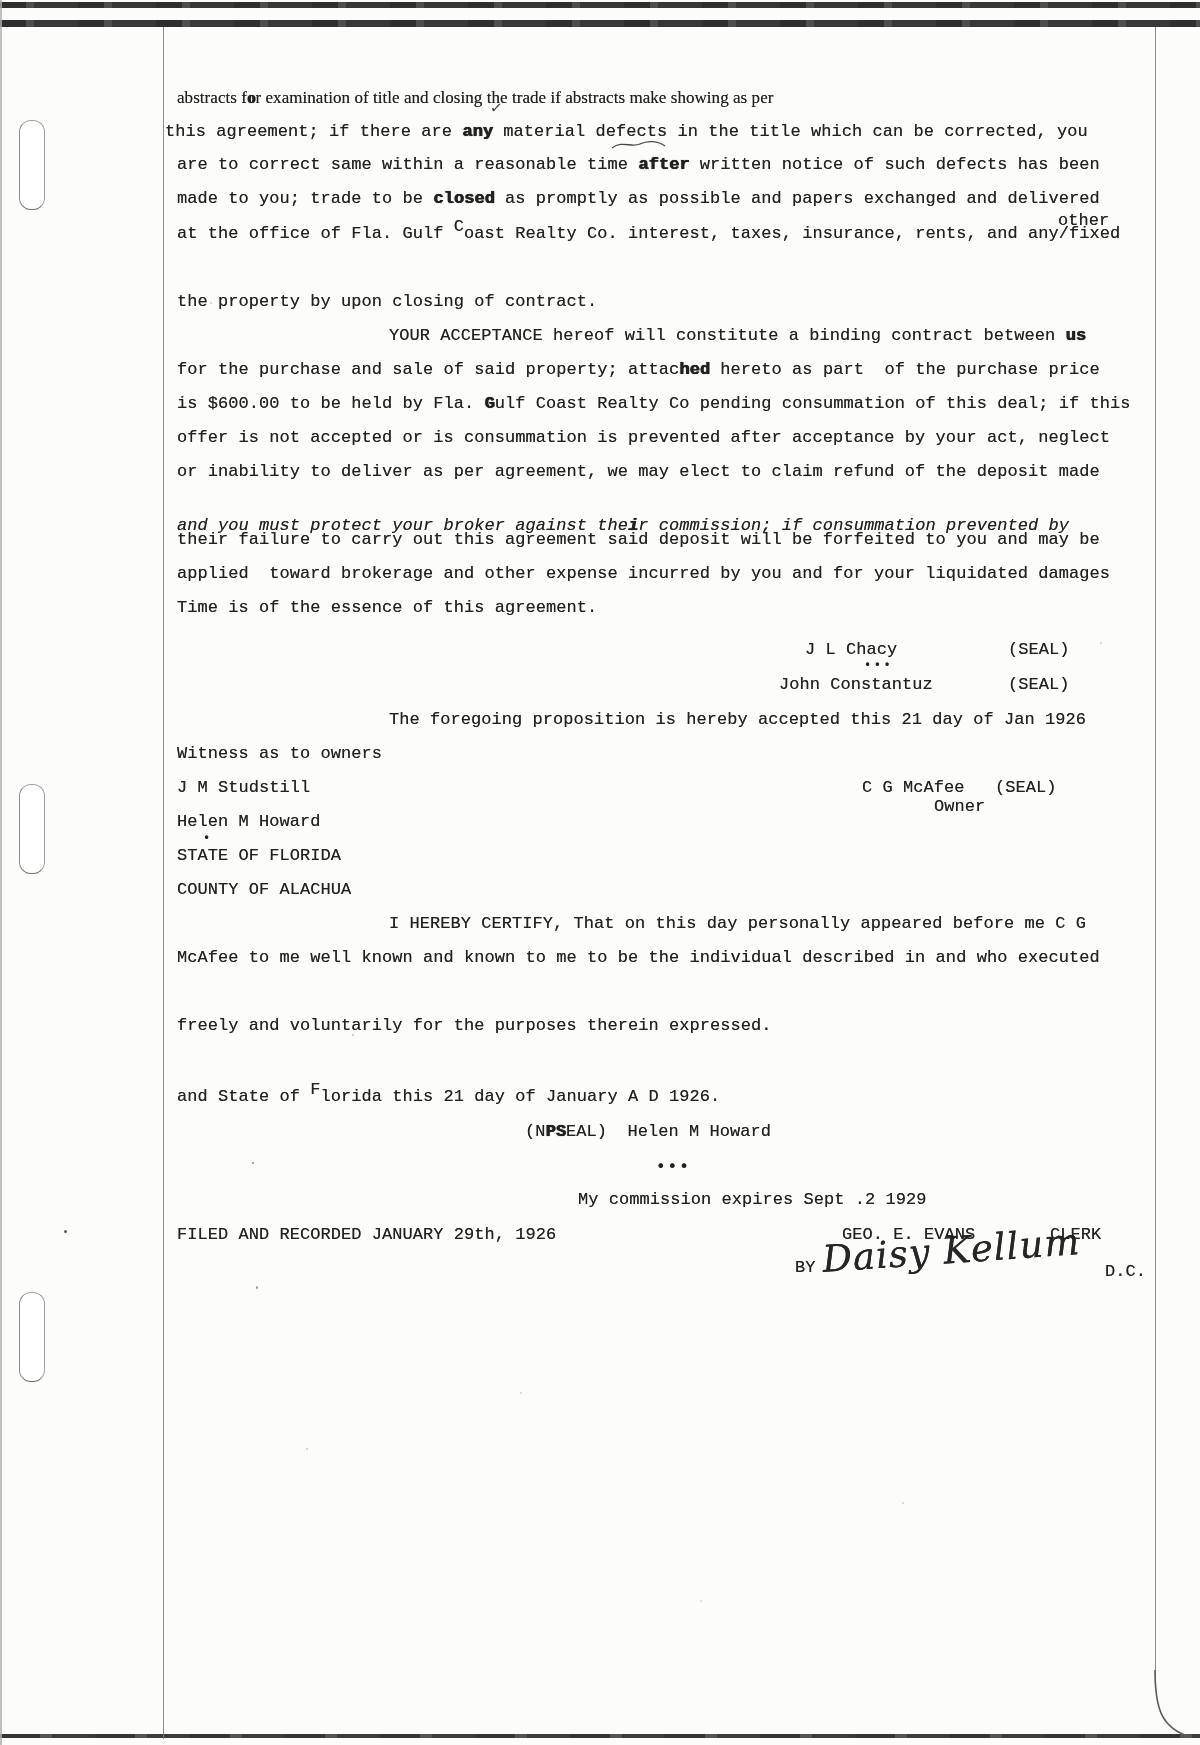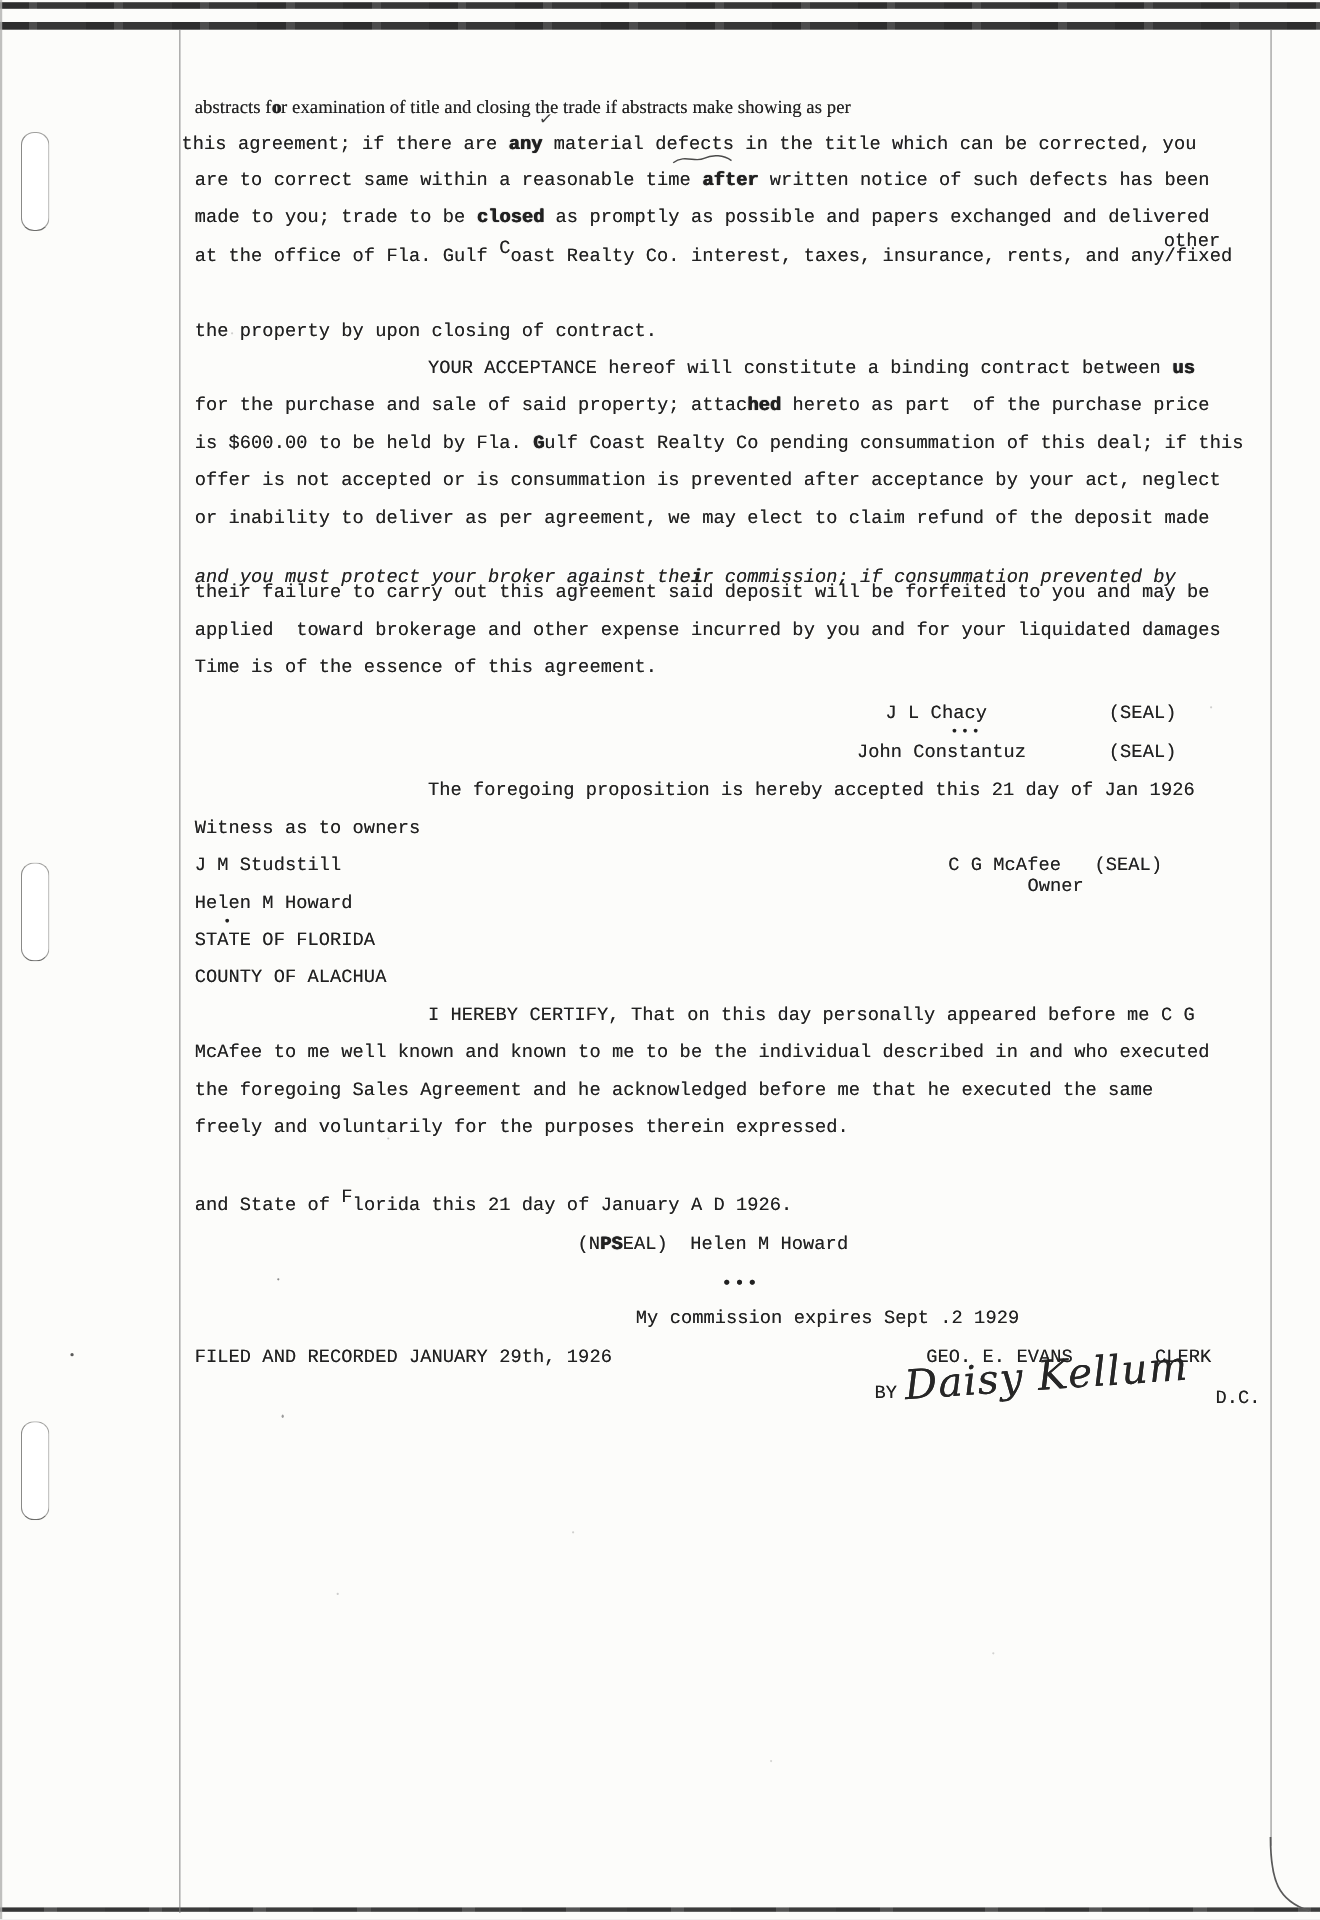--- a/index.html
+++ b/index.html
@@ -122,21 +122,20 @@
     <div class="tline" style="left: 177px; top: 778px;"><span>J M Studstill</span></div>
     <div class="tline" style="left: 862px; top: 778px;"><span>C G McAfee</span></div>
     <div class="tline" style="left: 995px; top: 778px;"><span>(SEAL)</span></div>
     <div class="tline" style="left: 934px; top: 797px;"><span>Owner</span></div>
     <div class="tline" style="left: 177px; top: 812px;"><span>Helen M Howard</span></div>
     <div class="tline tiny" style="left: 203px; top: 828px;"><span>•</span></div>
     <div class="tline" style="left: 177px; top: 846px;"><span>STATE OF FLORIDA</span></div>
     <div class="tline" style="left: 177px; top: 880px;"><span>COUNTY OF ALACHUA</span></div>
     <div class="tline" style="left: 389px; top: 914px;"><span>I HEREBY CERTIFY, That on this day personally appeared before me C G</span></div>
     <div class="tline" style="left: 177px; top: 948px;"><span>McAfee to me well known and known to me to be the individual described in and who executed</span></div>
-    <div class="tline" style="left: 177px; top: 982px;"><span>the foregoing Sales Agreement and he acknowledged before me that he executed the same</span></div>
     <div class="tline" style="left: 177px; top: 1016px;"><span>freely and voluntarily for the purposes therein expressed.</span></div>
     <div class="tline" style="left: 177px; top: 1087px;"><span>and State of </span><span class="sup">F</span><span>lorida this 21 day of January A D 1926.</span></div>
     <div class="tline" style="left: 525px; top: 1122px;"><span>(N</span><span class="b">PS</span><span>EAL)  Helen M Howard</span></div>
     <div class="tline dots" style="left: 656px; top: 1157px;"><span>•••</span></div>
     <div class="tline" style="left: 578px; top: 1190px;"><span>My commission expires Sept .2 1929</span></div>
     <div class="tline" style="left: 177px; top: 1225px;"><span>FILED AND RECORDED JANUARY 29th, 1926</span></div>
     <div class="tline" style="left: 842px; top: 1225px;"><span>GEO. E. EVANS</span></div>
     <div class="tline" style="left: 1050px; top: 1225px;"><span>CLERK</span></div>
     <div class="tline" style="left: 795px; top: 1258px;"><span>BY</span></div>
     <div class="tline" style="left: 1105px; top: 1262px;"><span>D.C.</span></div>

